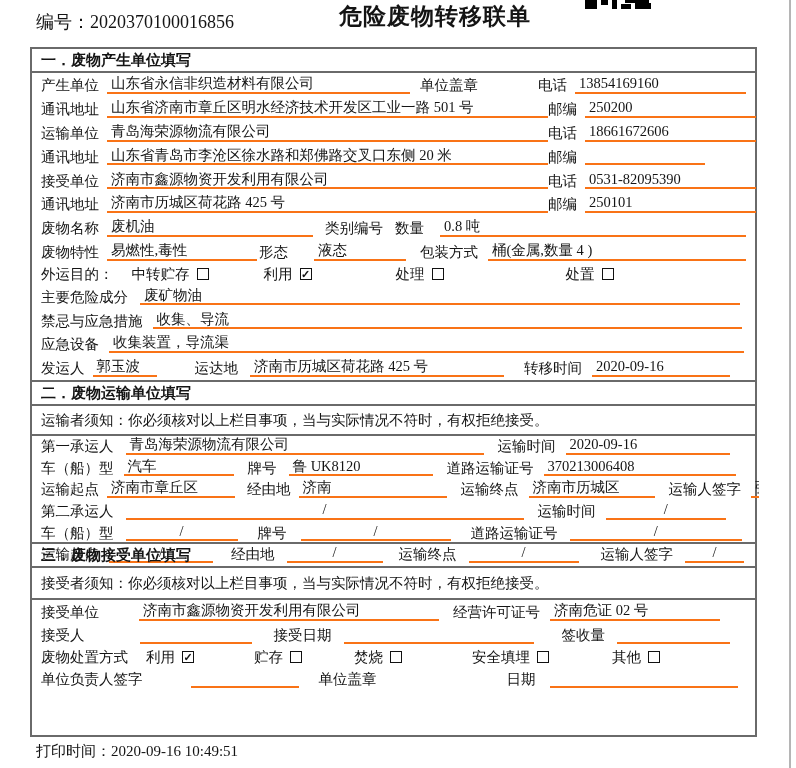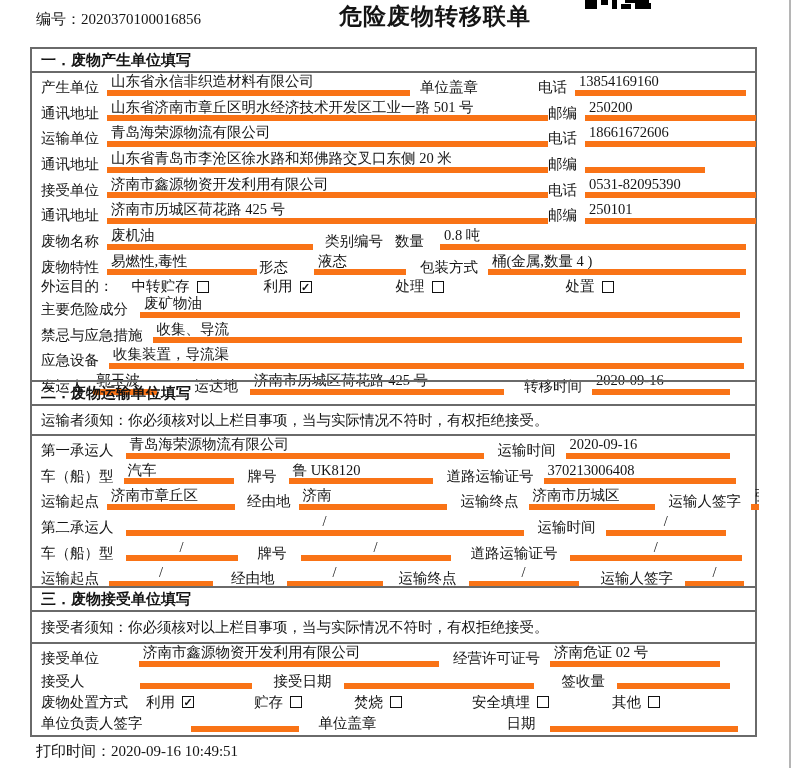--- a/index.html
+++ b/index.html
@@ -1,30 +1,30 @@
 <!DOCTYPE html>
 <html><head>
 <meta charset="utf-8">
 <style>
   *{box-sizing:border-box;margin:0;padding:0}
   html,body{width:796px;height:768px}
   body{background:#fff;font-family:"Liberation Serif","DejaVu Serif",serif;color:#141414;position:relative;overflow:hidden}
-  .serial{position:absolute;left:36px;top:10px;font-size:15px;white-space:nowrap}
+  .serial{position:absolute;left:36px;top:10px;font-size:18px;white-space:nowrap}
   .doc-title{position:absolute;left:90px;top:1px;width:690px;text-align:center;font-size:23px;font-weight:bold;font-family:Liberation Serif, serif;letter-spacing:1px}
   .qr{position:absolute;left:585px;top:0;width:66px;height:9px}
   .qr i{position:absolute;background:#000}
   .form{position:absolute;left:30px;top:47px;width:727px;height:690px;border:2px solid #6a6a6a;display:flex;flex-direction:column;background:#fff}
   .sec-title{flex:none;display:flex;align-items:center;padding:0 9px;font-family:"Liberation Sans","DejaVu Sans",sans-serif;font-weight:bold;font-size:15px;border-top:2px solid #6a6a6a;border-bottom:2px solid #6a6a6a;height:26px}
   .sec-title.first{border-top:none;height:24px}
   .notice{flex:none;display:flex;align-items:center;padding:0 9px;font-size:14.5px;border-bottom:2px solid #6a6a6a}
   .rows{display:flex;flex-direction:column;flex:none}
   .row{flex:1;display:flex;align-items:flex-end;padding:0 9px 3px 9px;font-size:14.5px;line-height:1.15}
   .row.checks{align-items:center;padding-bottom:0}
   .lbl{white-space:nowrap;flex:none}
-  .uv{border-bottom:6px solid #f97316;white-space:nowrap;padding:0 4px;min-height:17px;flex:none;overflow:hidden}
+  .uv{border-bottom:2px solid #f97316;white-space:nowrap;padding:0 4px;min-height:17px;flex:none;overflow:hidden}
   .uv.fill{flex:1 1 auto}
   .uv.slash{text-align:center}
   .rgt{margin-left:auto;width:208px;display:flex;align-items:flex-end;flex:none}
   .rgt .uv{margin-left:8px}
   .opt{display:flex;align-items:center;flex:none}
   .cb{width:12px;height:12px;border:1px solid #111;margin-left:7px;font-size:11px;line-height:11px;text-align:center;font-weight:bold;flex:none}
   .cb i{font-style:normal}
   .footer{position:absolute;left:36px;top:742px;font-size:15px;white-space:nowrap}
   .edge{position:absolute;left:789px;top:0;width:2px;height:768px;background:#b5b5b5}
 </style>
@@ -162,21 +162,21 @@
       <span class="uv" style="width:64px;margin-left:8px;text-align:left">郭玉波</span>
       <span class="lbl" style="margin-left:38px">运达地</span>
       <span class="uv" style="width:254px;margin-left:12px">济南市历城区荷花路 425 号</span>
       <span class="lbl" style="margin-left:20px">转移时间</span>
       <span class="uv fill" style="margin-left:10px;margin-right:16px">2020-09-16</span>
     </div>
   </div>
 
   <div class="sec-title">二．废物运输单位填写</div>
   <div class="notice" style="height:30px">运输者须知：你必须核对以上栏目事项，当与实际情况不符时，有权拒绝接受。</div>
-  <div class="rows" style="height:150px">
+  <div class="rows" style="height:106px">
 
     <div class="row">
       <span class="lbl">第一承运人</span>
       <span class="uv" style="width:358px;margin-left:12px">青岛海荣源物流有限公司</span>
       <span class="lbl" style="margin-left:14px">运输时间</span>
       <span class="uv fill" style="margin-left:10px;margin-right:16px">2020-09-16</span>
     </div>
 
     <div class="row">
       <span class="lbl">车（船）型</span>

